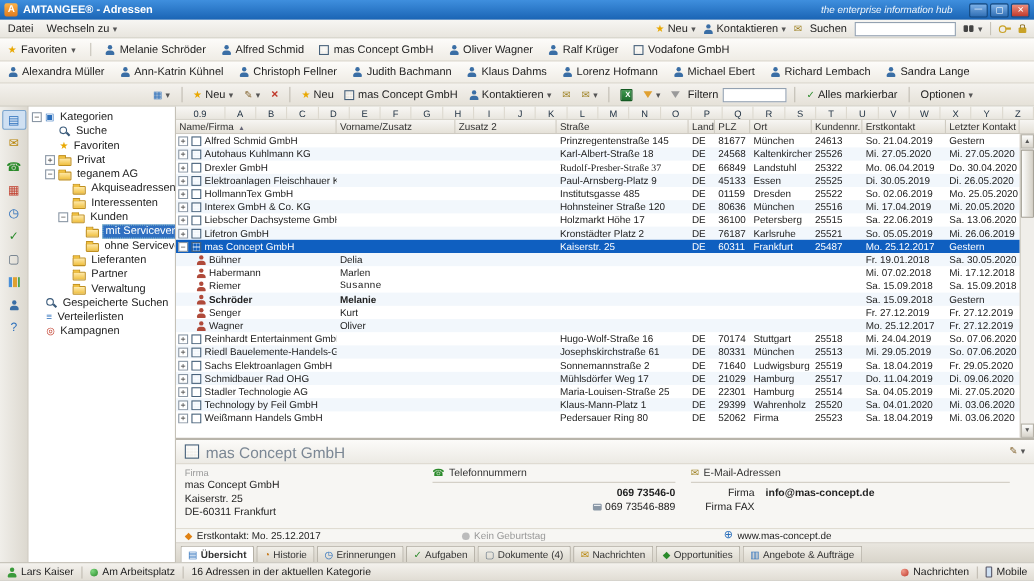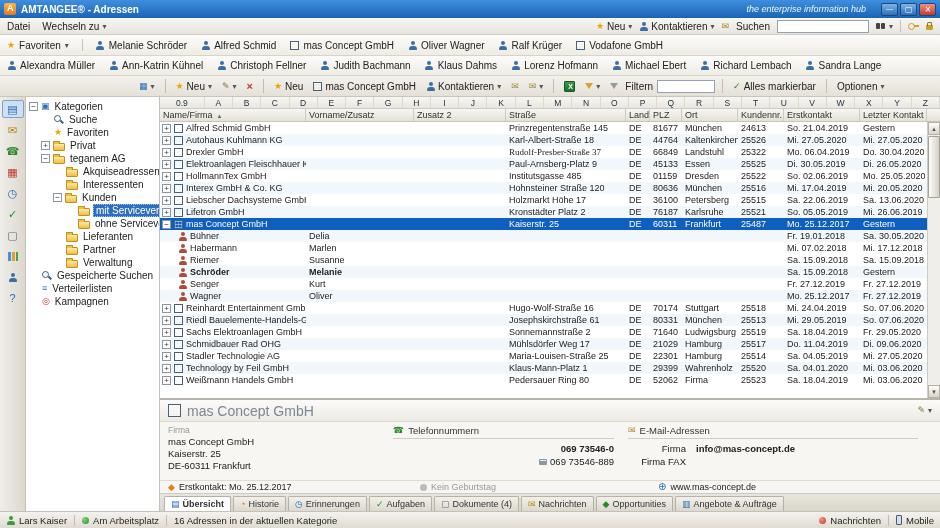--- a/index.html
+++ b/index.html
@@ -523,21 +523,21 @@
           <div class="trow alt">
             <span class="cell namecell" style="width: 146px;">
               <span class="expander">+</span>
               <span class="ic-building"></span>
               <span>Autohaus Kuhlmann KG</span>
             </span>
             <span class="cell" style="width: 108px;"></span>
             <span class="cell" style="width: 92px;"></span>
             <span class="cell" style="width: 120px;">Karl-Albert-Straße 18</span>
             <span class="cell" style="width: 24px;">DE</span>
-            <span class="cell" style="width: 32px;">44764</span>
+            <span class="cell" style="width: 32px;">24568</span>
             <span class="cell" style="width: 56px;">Kaltenkirchen</span>
             <span class="cell" style="width: 46px;">25526</span>
             <span class="cell" style="width: 76px;">Mi. 27.05.2020</span>
             <span class="cell" style="width: 67px;">Mi. 27.05.2020</span>
           </div>
           <div class="trow">
             <span class="cell namecell" style="width: 146px;">
               <span class="expander">+</span>
               <span class="ic-building"></span>
               <span>Drexler GmbH</span>
@@ -679,21 +679,21 @@
             <span class="cell" style="width: 46px;"></span>
             <span class="cell" style="width: 76px;">Mi. 07.02.2018</span>
             <span class="cell" style="width: 67px;">Mi. 17.12.2018</span>
           </div>
           <div class="trow">
             <span class="cell namecell" style="width: 146px;">
               <span class="pindent"></span>
               <span class="ic-person red"></span>
               <span>Riemer</span>
             </span>
-            <span class="cell" style="width: 108px;">Susanne</span>
+            <span class="cell" style="width: 108px; font-family: Liberation Mono, monospace;">Susanne</span>
             <span class="cell" style="width: 92px;"></span>
             <span class="cell" style="width: 120px;"></span>
             <span class="cell" style="width: 24px;"></span>
             <span class="cell" style="width: 32px;"></span>
             <span class="cell" style="width: 56px;"></span>
             <span class="cell" style="width: 46px;"></span>
             <span class="cell" style="width: 76px;">Sa. 15.09.2018</span>
             <span class="cell" style="width: 67px;">Sa. 15.09.2018</span>
           </div>
           <div class="trow alt">

